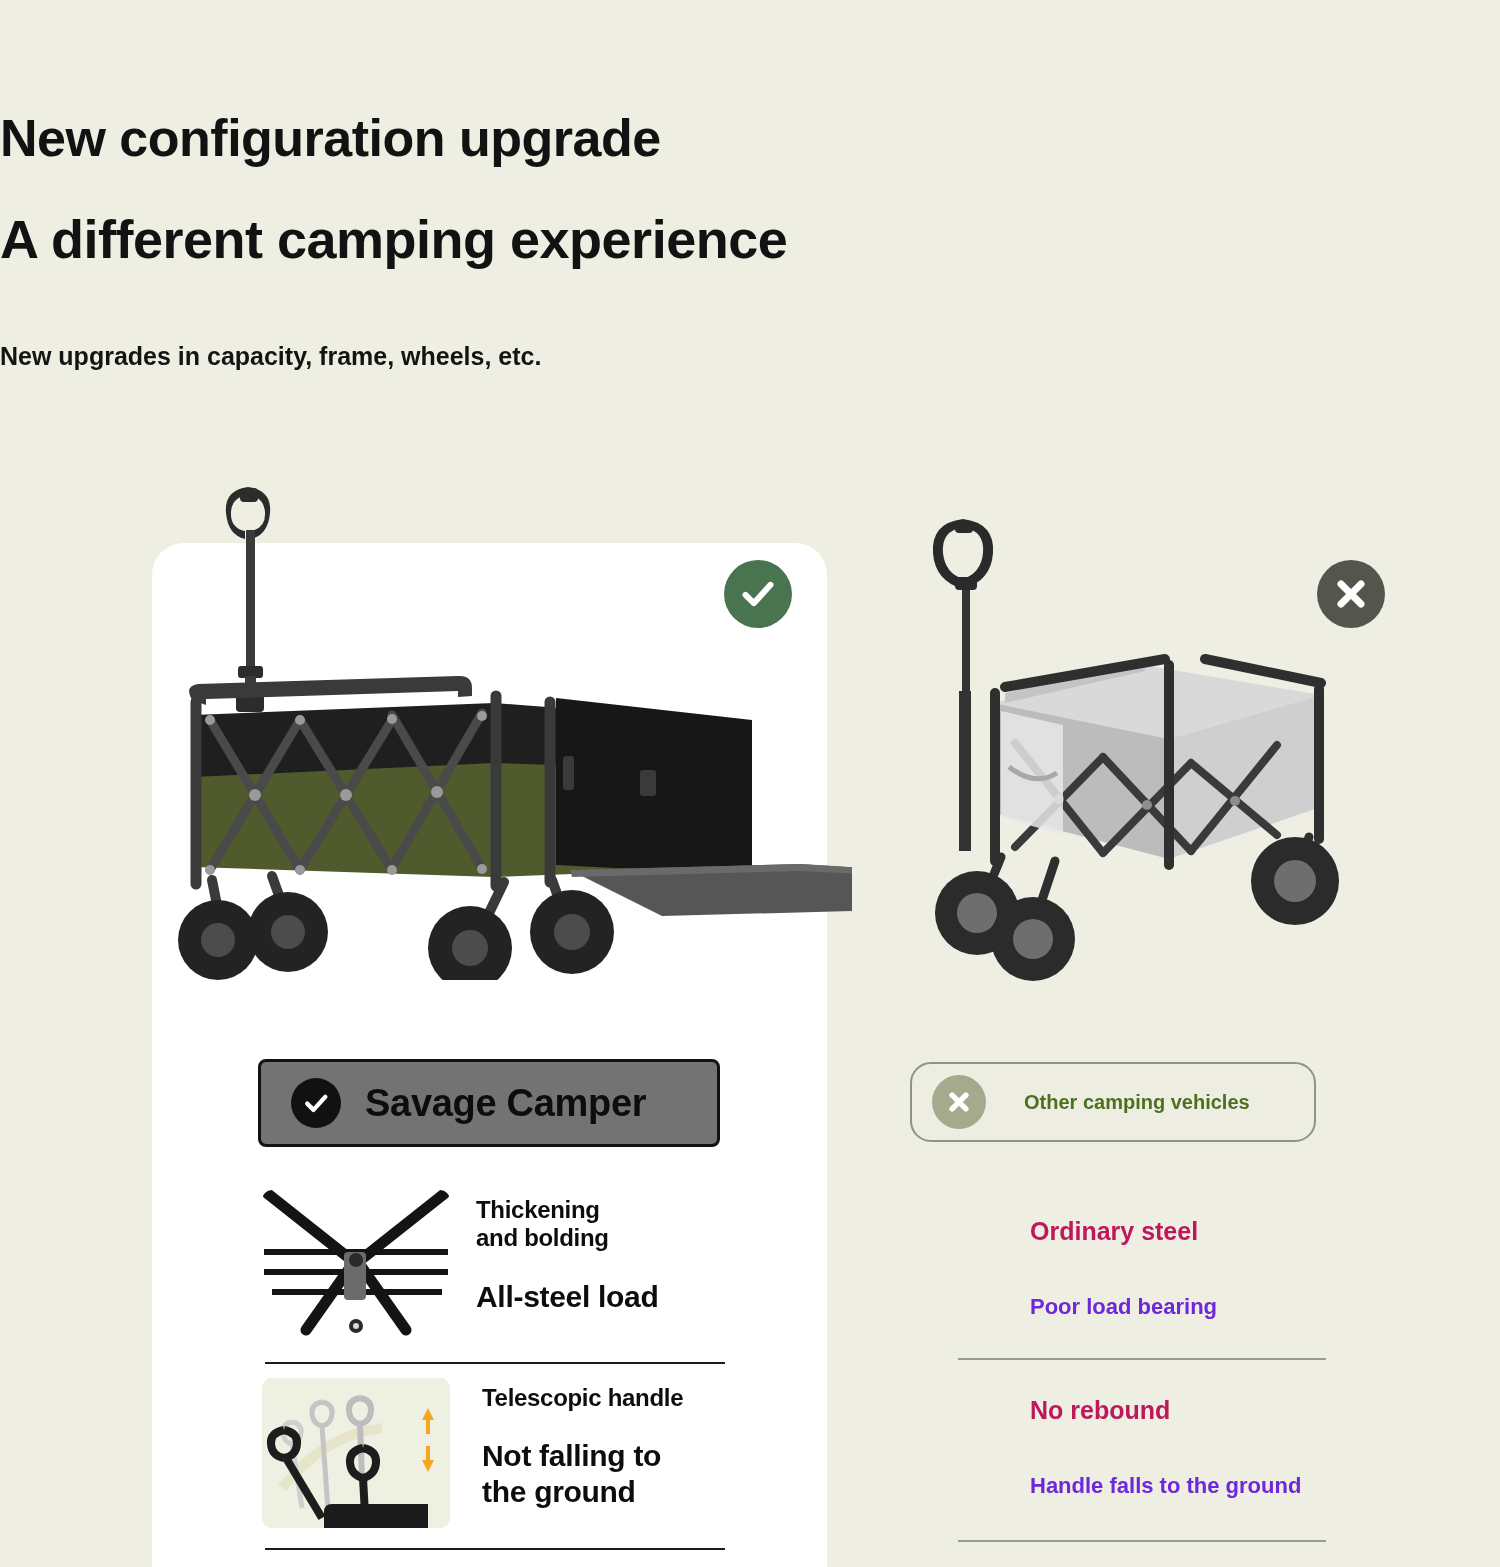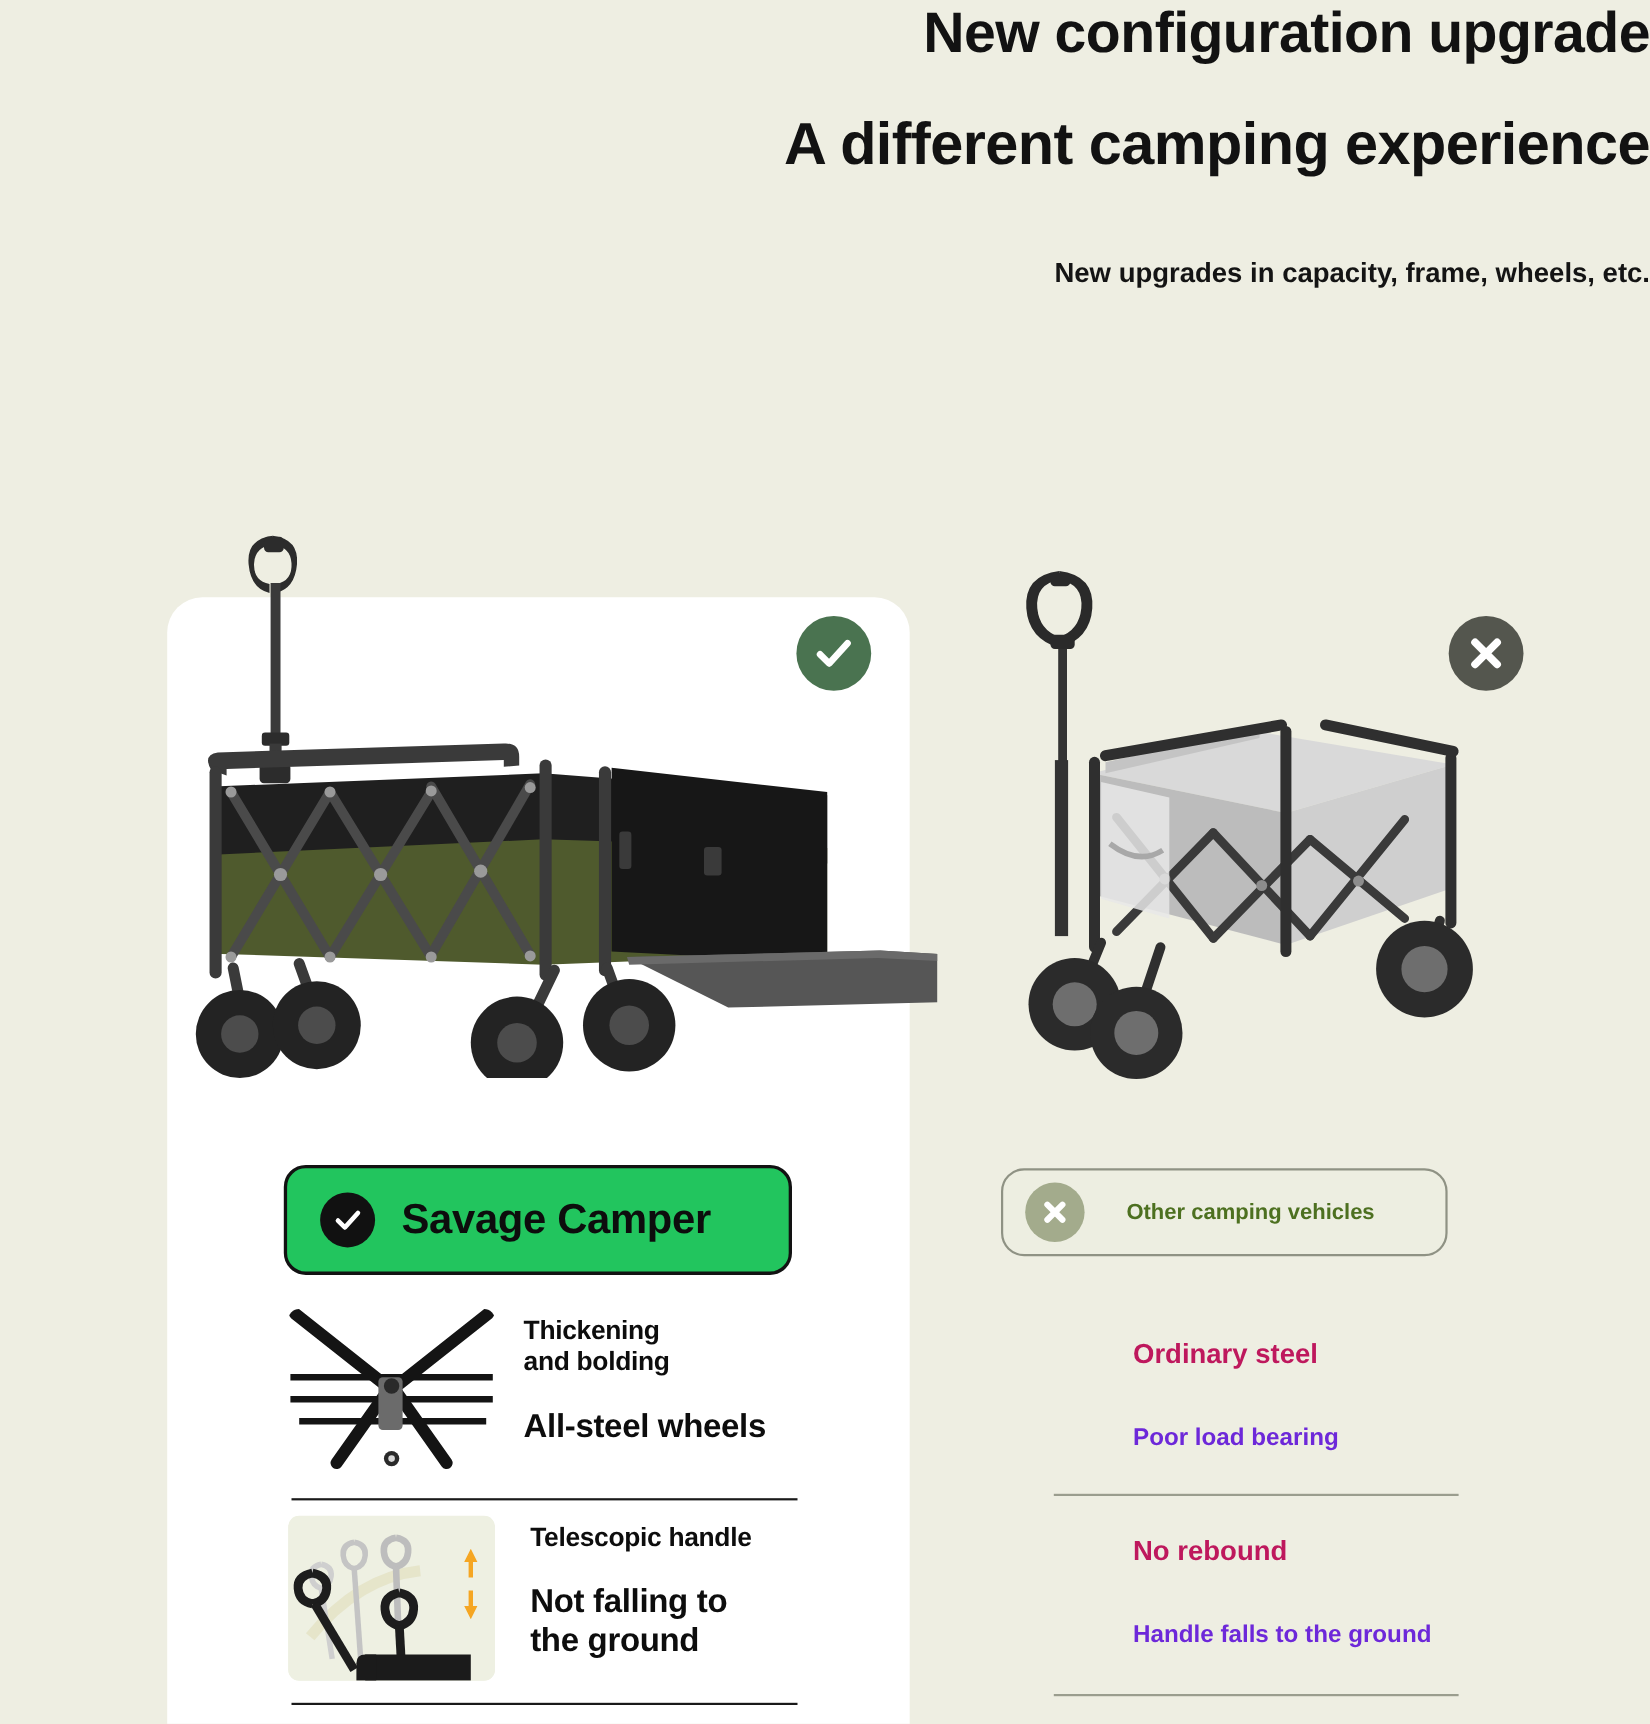--- a/index.html
+++ b/index.html
@@ -7,21 +7,21 @@
   body {
     width: 1500px;
     height: 1567px;
     background: #eeeee2;
     font-family: "Liberation Sans", sans-serif;
     overflow: hidden;
     position: relative;
   }
 
   
-  .headline-block { text-align: right; }
+  .headline-block { padding-top: 108px; text-align: left; }
 
   .headline-1 {
     font-size: 52px;
     font-weight: 700;
     color: #121212;
     letter-spacing: -0.5px;
   }
   .headline-2 {
     font-size: 54px;
     font-weight: 700;
@@ -65,24 +65,24 @@
   }
   .badge-check { left: 724px; top: 560px; background: #4a7350; }
   .badge-cross { left: 1317px; top: 560px; background: #54564e; }
 
   .badge-circle svg { width: 40px; height: 40px; }
 
   
   .brand-badge {
     position: absolute;
     left: 258px; top: 1059px;
-    width: 462px; height: 100px;
-    background: #22c55e;
+    width: 462px; height: 88px;
+    background: #737373;
     border: 3px solid #121212;
-    border-radius: 20px;
+    border-radius: 8px;
     display: flex; align-items: center;
     padding-left: 30px;
     gap: 24px;
   }
   .brand-icon {
     width: 50px; height: 50px; border-radius: 50%;
     background: #111111;
     display: flex; align-items: center; justify-content: center;
     flex: 0 0 auto;
   }
@@ -364,21 +364,21 @@
         <line x1="10" y1="102" x2="180" y2="102"></line>
       </g>
       <rect x="82" y="62" width="22" height="48" rx="4" fill="#6b6b6b"></rect>
       <circle cx="94" cy="70" r="7" fill="#2a2a2a"></circle>
       <circle cx="94" cy="136" r="7" fill="#2a2a2a"></circle>
       <circle cx="94" cy="136" r="3" fill="#d8d8d8"></circle>
     </svg>
   </div>
   <div class="feature-text">
     <div class="feature-title">Thickening<br>and bolding</div>
-    <div class="feature-sub">All-steel wheels</div>
+    <div class="feature-sub">All-steel load</div>
   </div>
 </div>
 
 <div class="feature-row feature-row-2">
   <div class="feature-thumb thumb-handle">
     <svg class="photo-svg" viewBox="0 0 188 150" xmlns="http://www.w3.org/2000/svg">
       <rect width="188" height="150" rx="10" fill="#eef0e2"></rect>
       <path d="M20 110 q44 -54 100 -60" stroke="#e3dfc0" stroke-width="10" fill="none" opacity="0.7"></path>
 
       <g fill="none" stroke="#cfcfcf" stroke-width="5">

